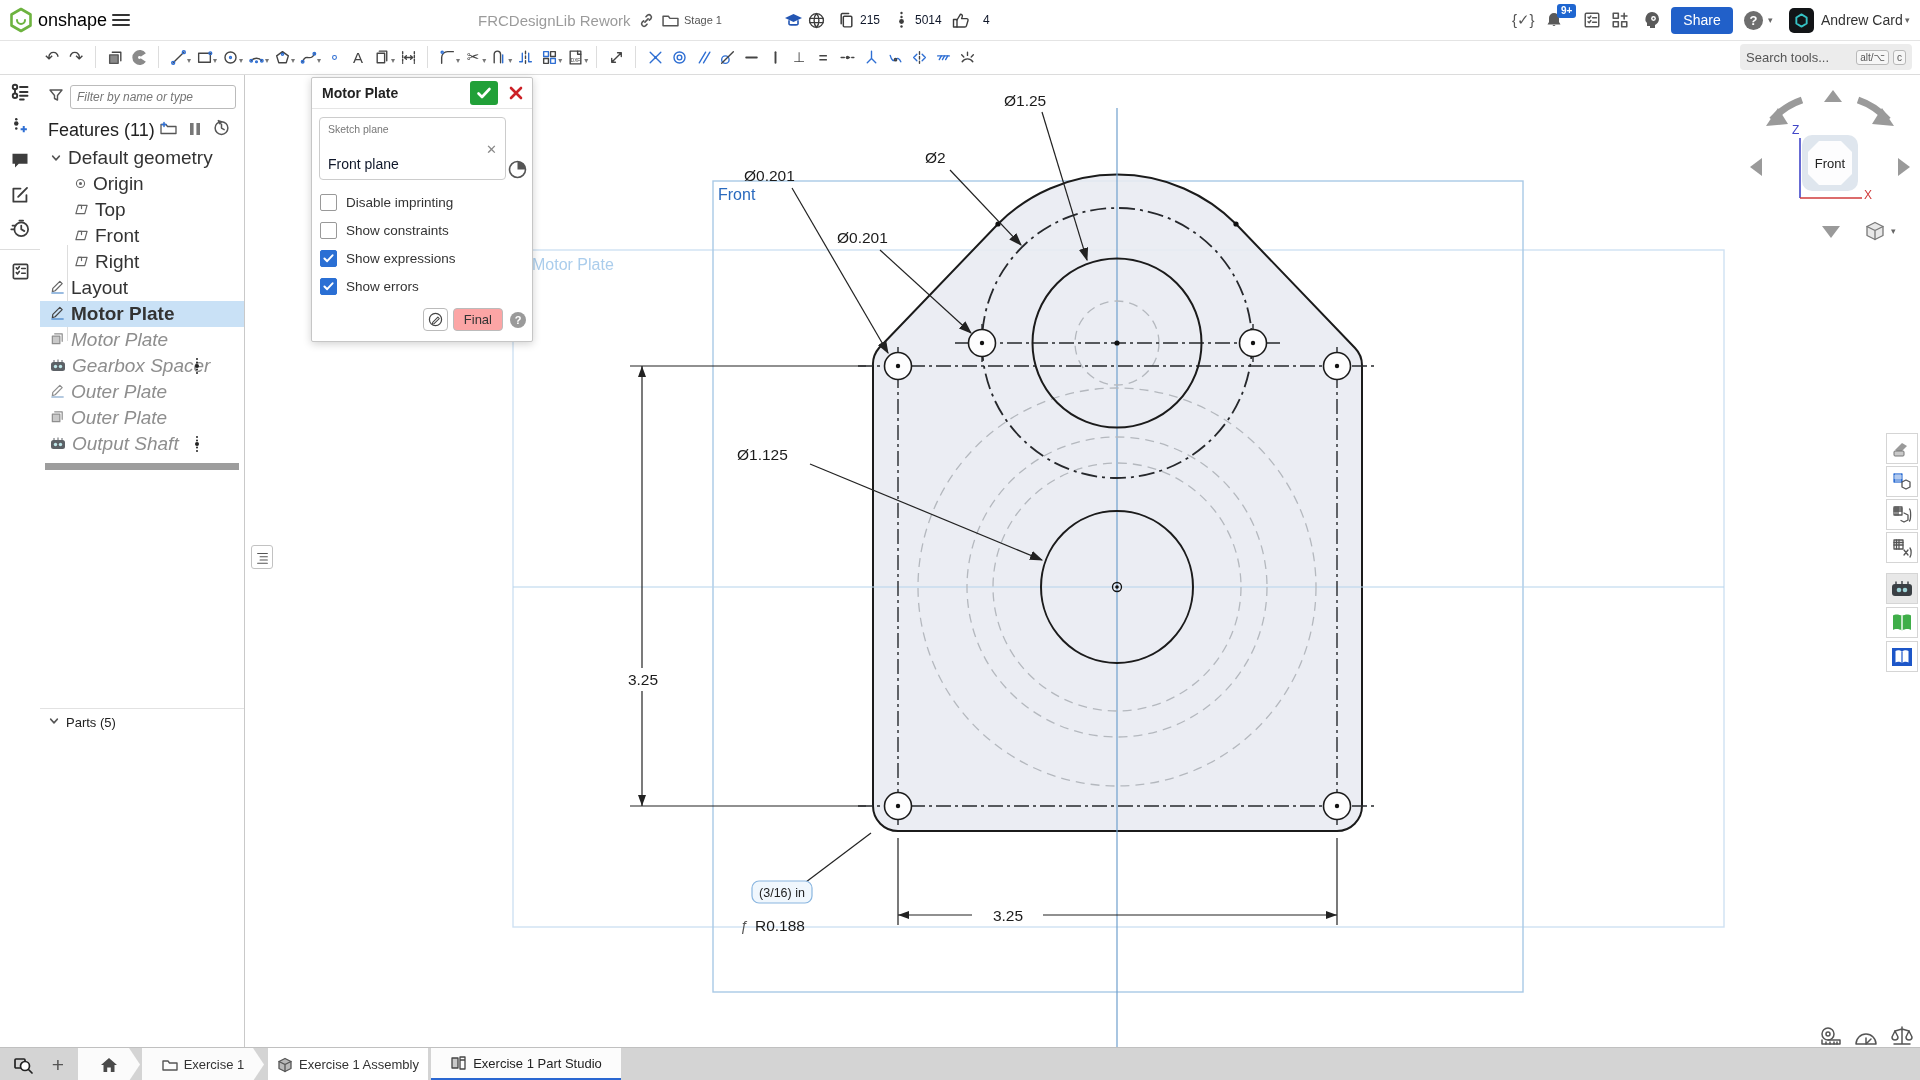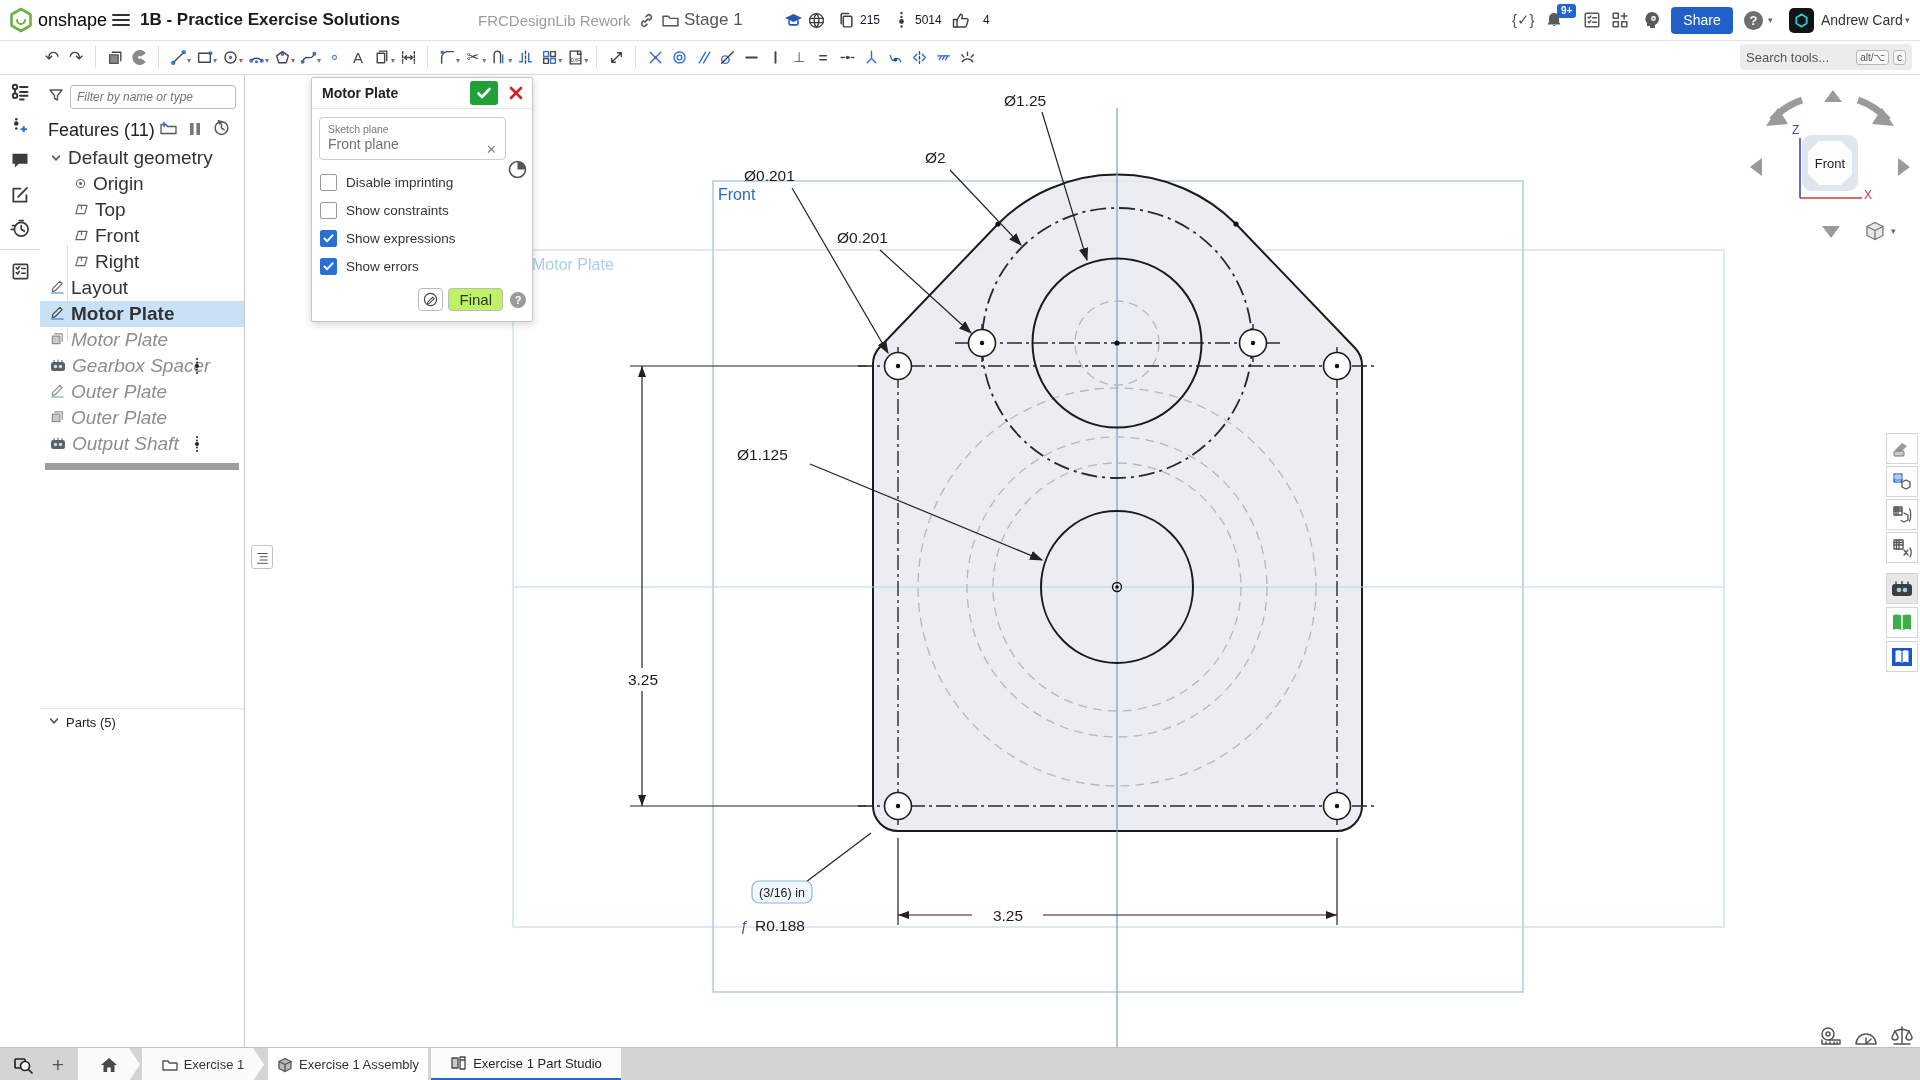--- a/index.html
+++ b/index.html
@@ -58,32 +58,32 @@
  background:#fff;display:flex;align-items:center;justify-content:center}
 
 #dialog{position:absolute;left:311px;top:77px;width:220px;background:#fff;border:1px solid #c6c6c6;border-radius:2px;
  box-shadow:0 2px 8px rgba(0,0,0,.18);z-index:40;font-size:13px}
 #dialog .hd{display:flex;align-items:center;height:30px;border-bottom:1px solid #e5e5e5;padding-left:10px}
 #dialog .hd .t{font-weight:bold;font-size:14px;color:#222;flex:1}
 .ok-btn{width:28px;height:24px;background:#21a038;border-radius:3px;display:flex;align-items:center;justify-content:center;margin-right:8px}
 .x-btn{width:20px;height:24px;display:flex;align-items:center;justify-content:center;margin-right:6px}
 .group-box{position:relative;margin:8px 26px 8px 7px;border:1px solid #ccc;border-radius:4px;padding:5px 8px 7px 8px}
 .group-box .small{font-size:10.5px;color:#777}
-.group-box .val{font-size:14px;color:#737373;margin-top:1px}
+.group-box .val{font-size:14px;color:#0f172a;margin-top:21px}
 .clear-x{position:absolute;right:8px;top:24px;color:#888;font-size:13px}
 .pie{position:absolute;right:4px;top:42px}
 .cbrow{display:flex;align-items:center;padding:5px 8px;height:18px}
 .cb{width:15px;height:15px;border:1px solid #999;border-radius:2px;background:#fff;margin-right:9px;flex:0 0 auto;
  display:flex;align-items:center;justify-content:center}
 .cb.on{background:#2a6fd4;border-color:#2a6fd4}
 .cblbl{font-size:13.5px;color:#333}
 #dialog .ft{display:flex;align-items:center;justify-content:flex-end;padding:8px 6px 10px 6px}
 .mini-btn{width:23px;height:21px;border:1px solid #bbb;border-radius:4px;display:flex;align-items:center;justify-content:center;margin-right:5px}
-.final-btn{height:21px;border:1px solid #bbb;border-radius:4px;font-size:15px;color:#333;padding:0 10px;
- display:flex;align-items:center;margin-right:7px;background:#bef264}
+.final-btn{height:21px;border:1px solid #bbb;border-radius:4px;font-size:13px;color:#333;padding:0 10px;
+ display:flex;align-items:center;margin-right:7px;background:#fca5a5}
 .q-circle{width:16px;height:16px;border-radius:50%;background:#9a9a9a;color:#fff;font-size:11px;font-weight:bold;
  display:flex;align-items:center;justify-content:center}
 
 #viewcube{position:absolute;left:1740px;top:78px;width:180px;height:180px;z-index:15}
 .vc-face{position:absolute;left:62px;top:57px;width:56px;height:56px;background:#dfe6ee;border-radius:10px;
  display:flex;align-items:center;justify-content:center}
 .vc-face .inner{position:absolute;inset:6px;background:#fdfdfe;border-radius:4px;
  clip-path:polygon(25% 0,75% 0,100% 25%,100% 75%,75% 100%,25% 100%,0 75%,0 25%)}
 .vc-face .txt{position:relative;font-size:13px;color:#222}
 .tri{width:0;height:0;position:absolute}
@@ -116,35 +116,34 @@
       <path d="M13 2 L22.5 7.5 V18.5 L13 24 L3.5 18.5 V7.5 Z"></path>
         <path d="M9 13 a4 4 0 0 0 8 0" style="stroke-width:2"></path>
     </svg>
   </div>
   <div class="it" style="left:38px;font-size:18px;color:#000000">onshape</div>
   <div class="it" style="left:112px">
     <svg class="s" width="18" height="16" viewBox="0 0 18 16" style="stroke:#333;stroke-width:2">
         <path d="M1 3 H17 M1 8 H17 M1 13 H17"></path>
       </svg>
   </div>
-  <div class="it doc-title" style="left:140px">1B - Practice Exercise Solutions</div>
   <div class="it ws-name" style="left:478px">FRCDesignLib Rework</div>
   <div class="it" style="left:638px">
     <svg class="s" width="17" height="17" viewBox="0 0 16 16" style="stroke:#555;stroke-width:1.5">
       <path d="M6.5 9.5 L9.5 6.5"></path>
         <path d="M7.5 4.5 l1.5-1.5 a2.3 2.3 0 0 1 3.2 3.2 L10.7 7.7"></path>
         <path d="M8.5 11.5 L7 13 a2.3 2.3 0 0 1 -3.2-3.2 l1.5-1.5"></path>
     </svg>
   </div>
   <div class="it" style="left:662px">
     <svg class="s" width="17" height="15" viewBox="0 0 16 14" style="stroke:#555;stroke-width:1.4">
         <path d="M1 3 h5 l1.5 2 H15 V12 H1 Z"></path>
       </svg>
   </div>
-  <div class="it stat" style="left:684px;font-size:17px;color:#555">Stage 1</div>
+  <div class="it stat" style="left:684px;font-size:11px;color:#555">Stage 1</div>
   <div class="it" style="left:784px">
     <svg width="19" height="16" viewBox="0 0 19 16">
         <path d="M1 6 L9.5 2 L18 6 L9.5 10 Z" fill="#2456b3"></path>
         <path d="M5 8.2 V12 c0 1.4 9 1.4 9 0 V8.2" fill="none" stroke="#2456b3" stroke-width="1.6"></path>
       </svg>
   </div>
   <div class="it" style="left:808px">
     <svg class="s" width="17" height="17" viewBox="0 0 16 16" style="stroke:#3c3c3c;stroke-width:1.3">
       <circle cx="8" cy="8" r="6.5"></circle>
         <path d="M8 1.5 c3 3 3 10 0 13 M8 1.5 c-3 3-3 10 0 13 M1.8 6 H14.2 M1.8 10 H14.2"></path>

